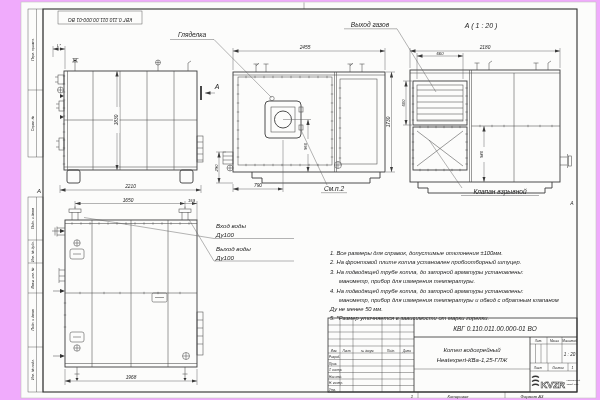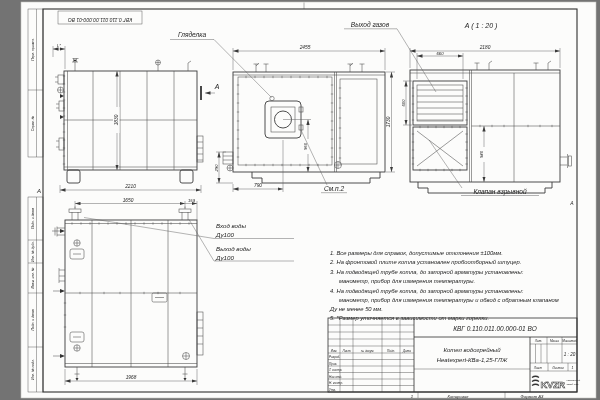--- a/index.html
+++ b/index.html
@@ -1,16 +1,16 @@
 <!DOCTYPE html>
 <html><head>
 <meta charset="utf-8">
 <style>
   html,body{margin:0;padding:0;background:#e9e9e7;}
-  #stage{position:relative;width:600px;height:400px;background:#737373;overflow:hidden;}
+  #stage{position:relative;width:600px;height:400px;background:#f0abfc;overflow:hidden;}
   svg{position:absolute;left:0;top:0;}
   
   .s1{stroke:#3b3b3b;stroke-width:.9;fill:none}
   .s2{stroke:#4a4a4a;stroke-width:.55;fill:none}
   .s3{stroke:#5a5a5a;stroke-width:.45;fill:none}
   .s4{stroke:#474747;stroke-width:.5;fill:none}
   .fr{stroke:#2f2f2f;stroke-width:1.1;fill:none}
   .tb{stroke:#2f2f2f;stroke-width:.8;fill:none}
   .tbt{stroke:#3a3a3a;stroke-width:.4;fill:none}
   .blk{fill:#333;stroke:none}

